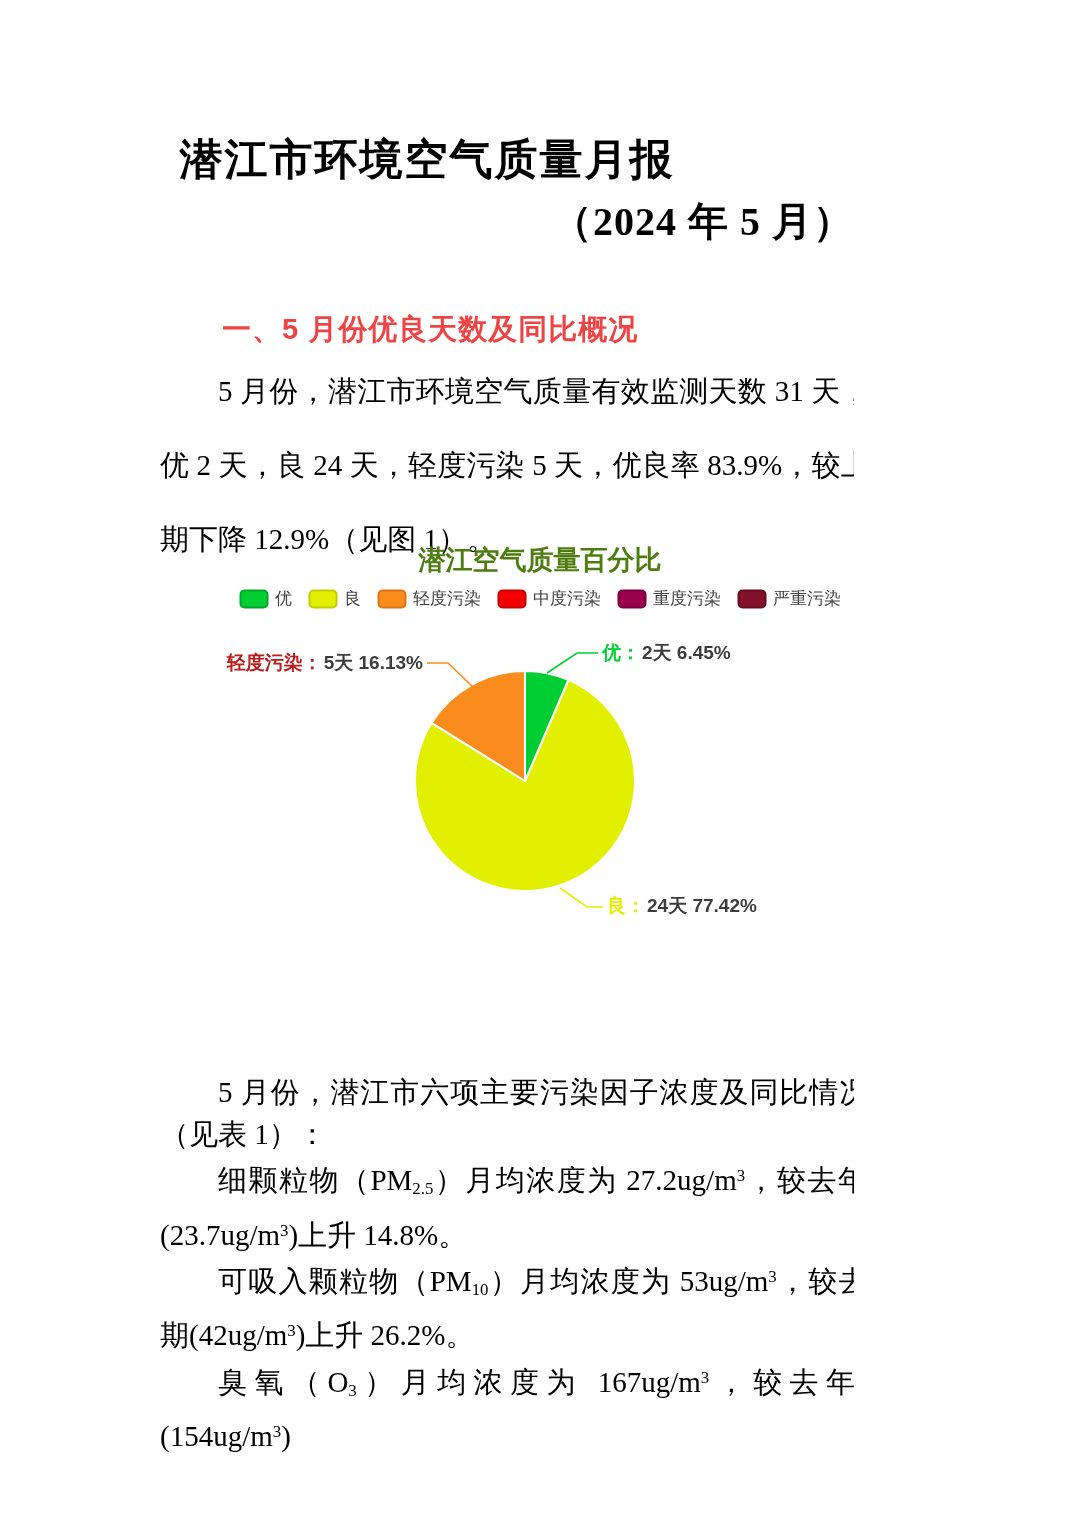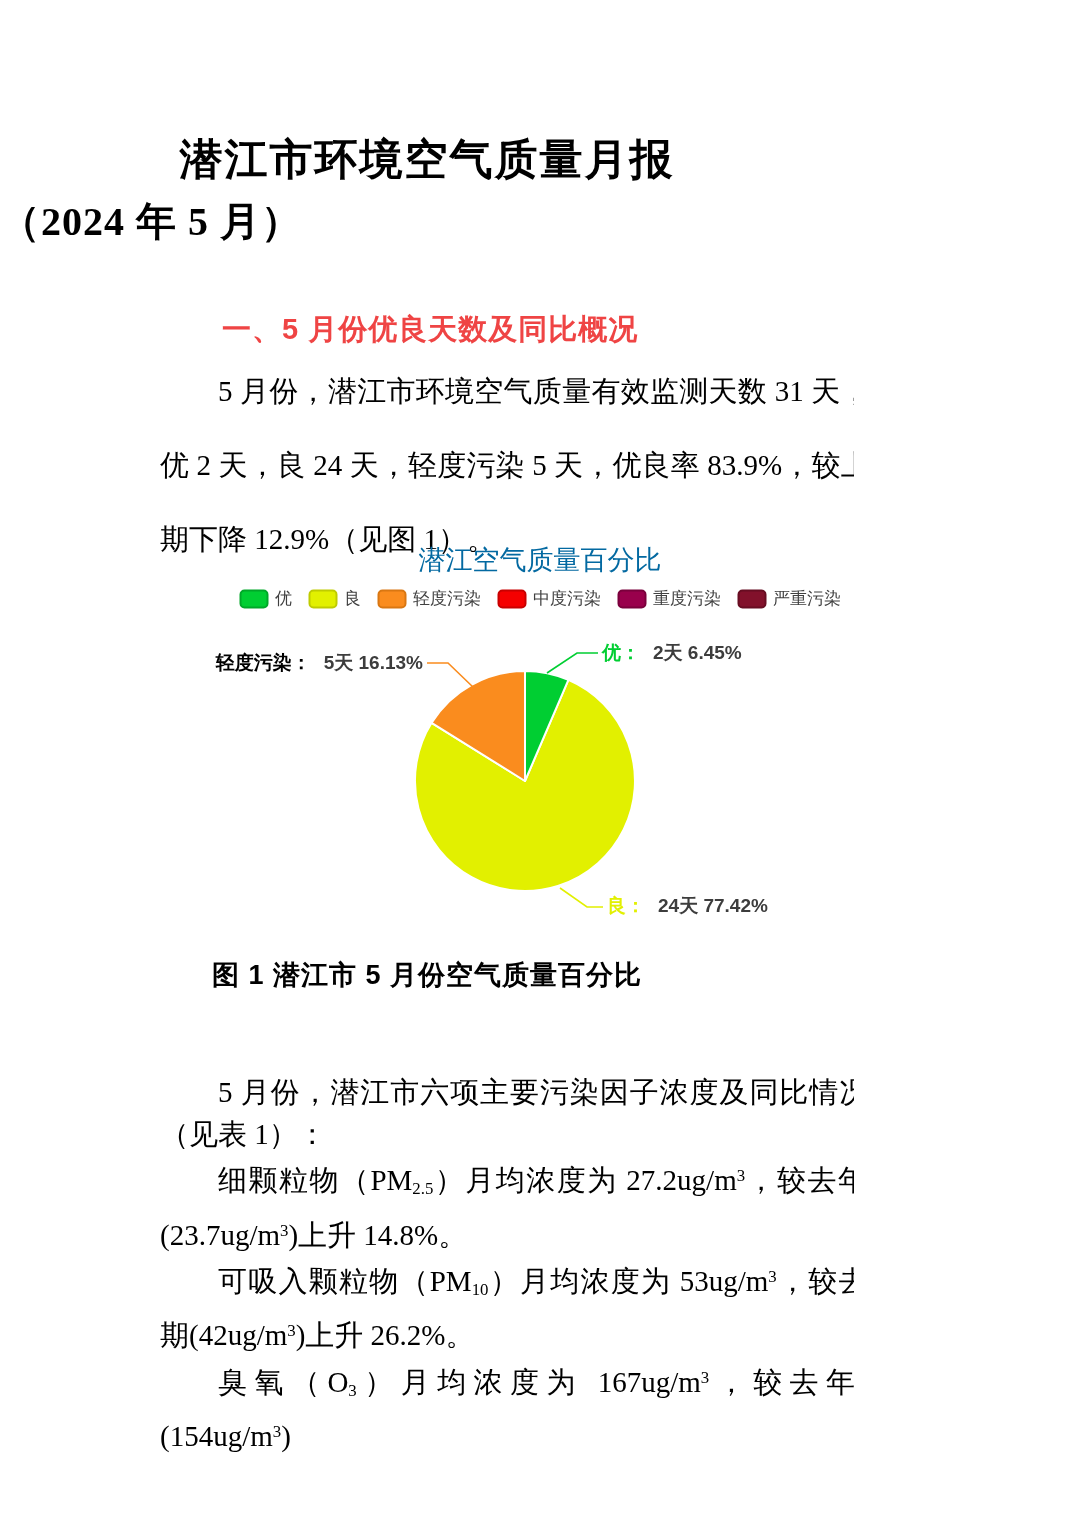--- a/index.html
+++ b/index.html
@@ -16,21 +16,21 @@
 
   
   .doc-title-1 {
     position: absolute; top: 131px; left: 0; width: 100%;
     text-align: center;
     font-family: "Liberation Serif", "DejaVu Serif", serif;
     font-size: 43px; font-weight: bold; letter-spacing: 2px;
   }
   .doc-title-2 {
     position: absolute; top: 194px; left: 0; width: 100%;
-    text-align: left;
+    text-align: right;
     font-family: "Liberation Serif", "DejaVu Serif", serif;
     font-size: 40px; font-weight: bold; letter-spacing: 1px;
   }
 
   
   .sec-heading {
     position: absolute; left: 222px;
     font-family: "Liberation Sans", "DejaVu Sans", sans-serif;
     font-size: 29px; font-weight: bold; color: #ef4444;
     letter-spacing: 1px;
@@ -51,21 +51,21 @@
 
   
   .chart {
     position: absolute; left: 190px; top: 538px;
     width: 700px; height: 412px;
     font-family: "Liberation Sans", "DejaVu Sans", sans-serif;
   }
   .chart-title {
     margin-top: 4px;
     text-align: center;
-    font-size: 27px; font-weight: normal; color: #0369a1;
+    font-size: 27px; font-weight: bold; color: #4d7c0f;
   }
   .legend {
     margin-top: 9px;
     display: flex; justify-content: center; align-items: center;
     gap: 16px;
   }
   .legend-item { display: flex; align-items: center; gap: 6px; }
   .legend-label { font-size: 17px; color: #404040; }
   .pie-svg { position: absolute; left: 0; top: 0; width: 700px; height: 412px; }
   .slice { stroke: #ffffff; stroke-width: 2; stroke-linejoin: round; }
@@ -74,22 +74,22 @@
     position: absolute;
     font-size: 19px; font-weight: 600; color: #3d3d3d;
     white-space: nowrap;
     text-align: center;
   }
   .callout-excellent { left: 412px; top: 102px; }
   .callout-light { left: 0; width: 233px; top: 112px; text-align: right; }
   .callout-good { left: 417px; top: 355px; }
   .c-exc { color: #00ce32; }
   .c-good { color: #e2f000; }
-  .c-light { color: #000000; }
-  .c-val { color: #3d3d3d; margin-left: 13px; }
+  .c-light { color: #b91c1c; }
+  .c-val { color: #3d3d3d; margin-left: 2px; }
 
   
   .fig-caption {
     position: absolute; top: 957px; left: 0; width: 100%;
     text-align: center;
     font-family: "Liberation Sans", "DejaVu Sans", sans-serif;
     font-size: 27px; font-weight: bold; color: #000;
     letter-spacing: 1px;
   }
 </style>
@@ -165,21 +165,20 @@
       <span class="c-exc">优：</span><span class="c-val">2天 6.45%</span>
     </div>
     <div class="callout callout-light">
       <span class="c-light">轻度污染：</span><span class="c-val">5天 16.13%</span>
     </div>
     <div class="callout callout-good">
       <span class="c-good">良：</span><span class="c-val">24天 77.42%</span>
     </div>
   </div>
 
-  <div class="fig-caption">图 1 潜江市 5 月份空气质量百分比</div>
 
 
   <div class="body-block body2">
     <p>5 月份，潜江市六项主要污染因子浓度及同比情况如下（见表 1）：</p>
     <p><span>细颗粒物（PM</span><sub>2.5</sub><span>）月均浓度为 27.2ug/m</span><sup>3</sup><span>，较去年同期(23.7ug/m</span><sup>3</sup><span>)上升 14.8%。</span></p>
     <p><span>可吸入颗粒物（PM</span><sub>10</sub><span>）月均浓度为 53ug/m</span><sup>3</sup><span>，较去年同期(42ug/m</span><sup>3</sup><span>)上升 26.2%。</span></p>
     <p><span>臭氧（O</span><sub>3</sub><span>）月均浓度为 167ug/m</span><sup>3</sup><span>，较去年同期(154ug/m</span><sup>3</sup><span>)</span></p>
   </div>
 
 </div>

